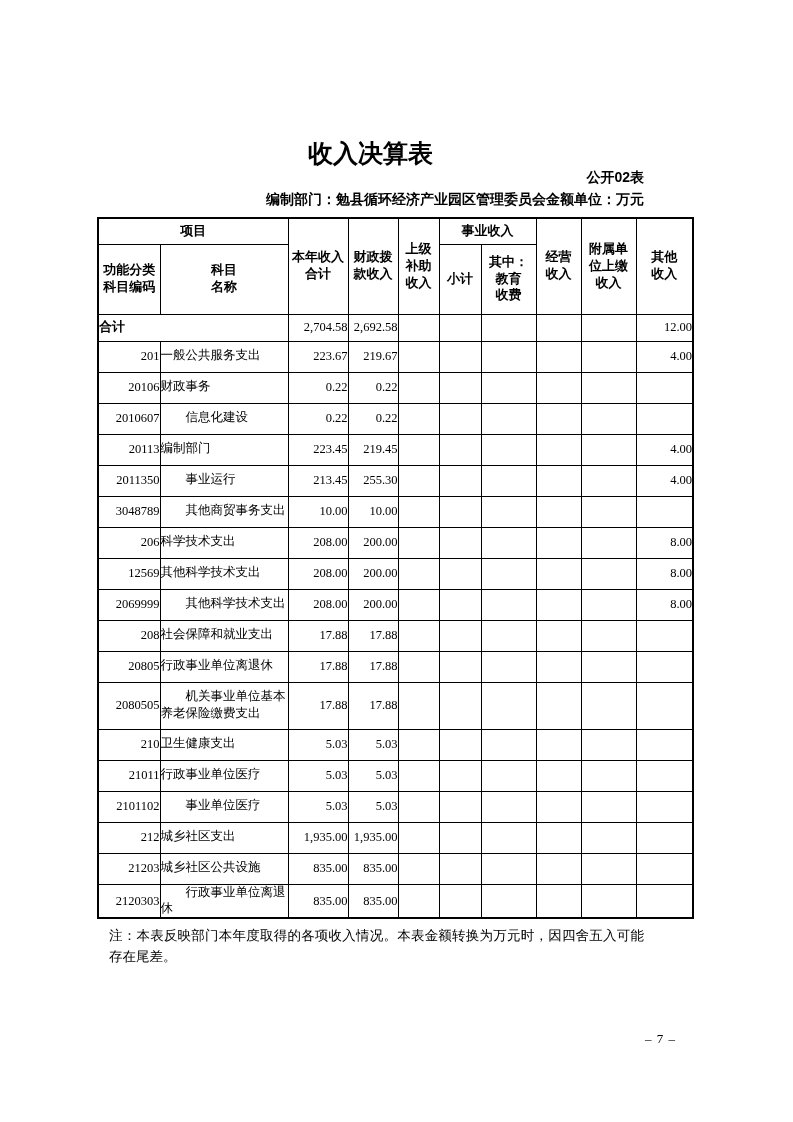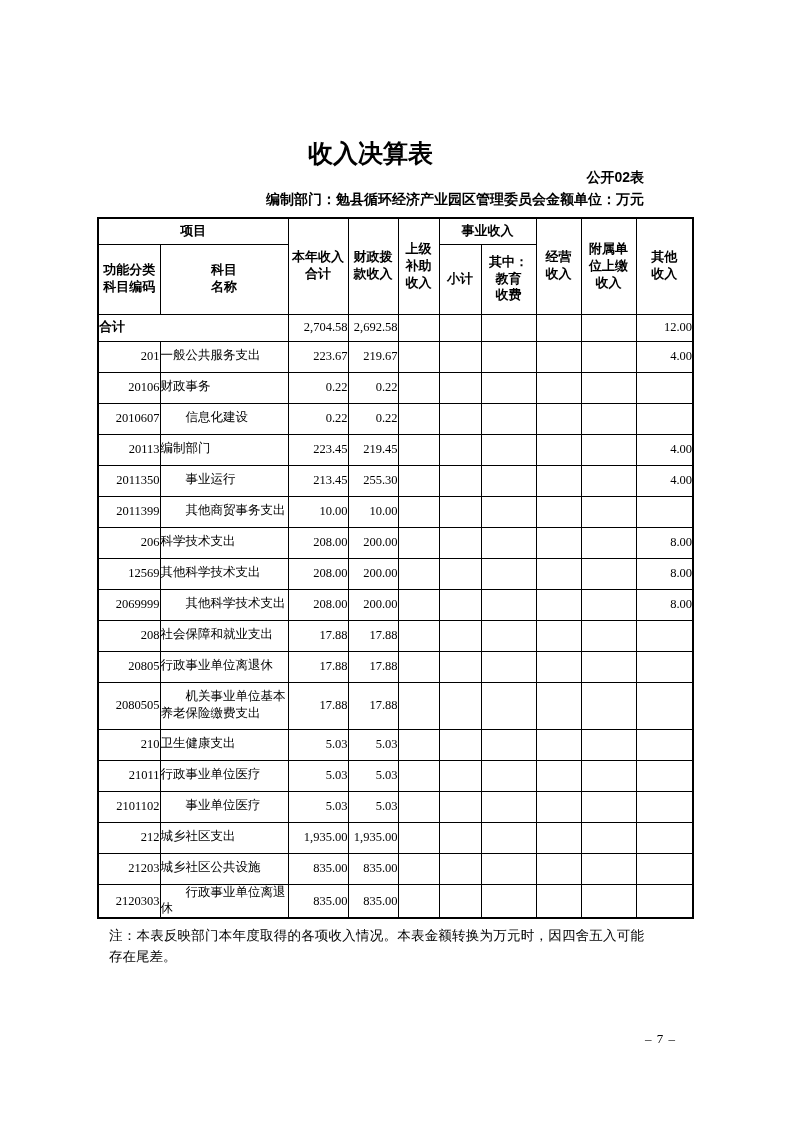--- a/index.html
+++ b/index.html
@@ -241,21 +241,21 @@
             <td class="num">213.45</td>
             <td class="num">255.30</td>
             <td class="num"></td>
             <td class="num"></td>
             <td class="num"></td>
             <td class="num"></td>
             <td class="num"></td>
             <td class="num">4.00</td>
           </tr>
           <tr>
-            <td class="code">2011399</td>
+            <td class="code">3048789</td>
             <td class="name indent">其他商贸事务支出</td>
             <td class="num">10.00</td>
             <td class="num">10.00</td>
             <td class="num"></td>
             <td class="num"></td>
             <td class="num"></td>
             <td class="num"></td>
             <td class="num"></td>
             <td class="num"></td>
           </tr>

